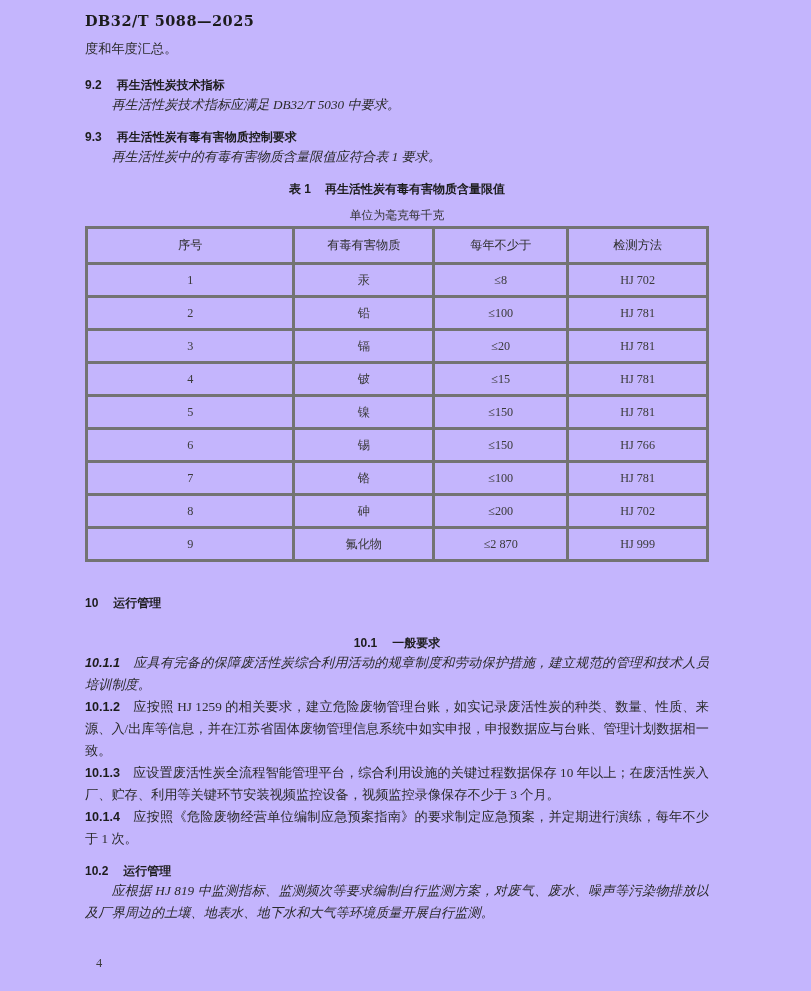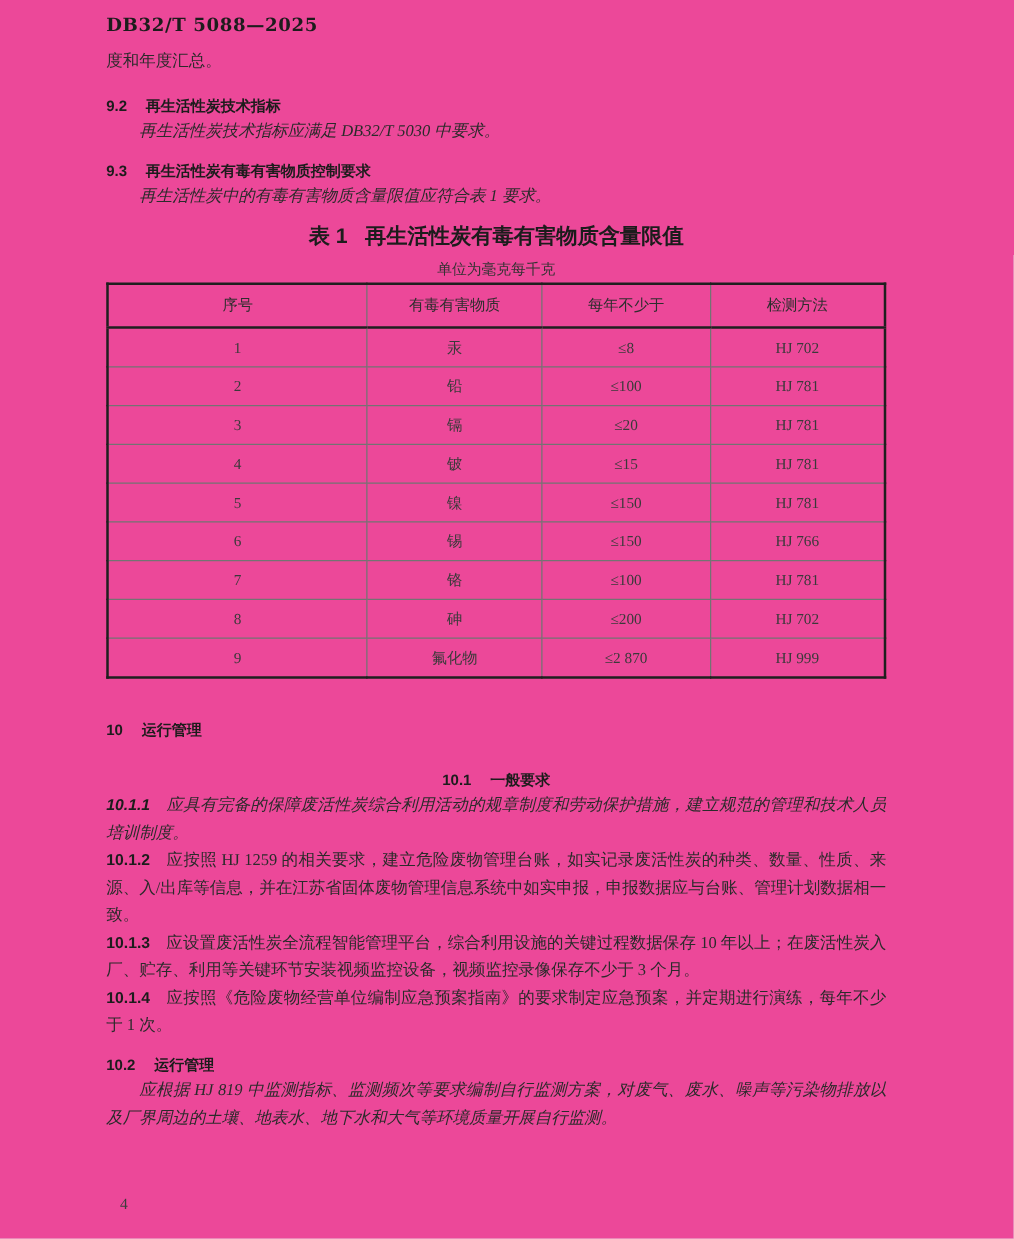--- a/index.html
+++ b/index.html
@@ -1,21 +1,21 @@
 <!DOCTYPE html>
 <html><head>
 <meta charset="utf-8">
 <style>
   html, body { margin: 0; padding: 0; background: #e8e8e8; }
   .page {
     position: relative;
     width: 811px;
     height: 991px;
     margin: 0 auto;
-    background: #ec4899;
+    background: #c4b5fd;
     overflow: hidden;
     font-family: "Liberation Serif", "DejaVu Serif", serif;
     color: #262626;
   }
   .content {
     position: absolute;
     left: 85px;
     top: 0;
     width: 624px;
   }
@@ -56,41 +56,41 @@
   .h-9-3  { margin-top: 12px; }
   .h-10   { margin-top: 32px; }
   .h-10-1 { margin-top: 22px; text-align: center; }
   .h-10-2 { margin-top: 12px; }
   .p-after-h { margin-top: 12px; font-style: italic; }
   .table-caption {
     margin-top: 12px;
     text-align: center;
     font-family: "Liberation Sans", "DejaVu Sans", sans-serif;
     font-weight: bold;
-    font-size: 17px;
+    font-size: 12px;
     line-height: 18px;
     color: #1c1c1c;
   }
   .table-caption .cap-label { margin-right: 14px; }
   .unit-note {
     margin-top: 10px;
     text-align: center;
     font-size: 11.8px;
     line-height: 15px;
     color: #333333;
   }
   table.t1 {
     margin-top: 3px;
     width: 100%;
     border-collapse: collapse;
     table-layout: fixed;
     border: 2px solid #1f1f1f;
   }
   table.t1 th, table.t1 td {
-    border: 1px solid #737373;
+    border: 3px solid #737373;
     font-weight: normal;
     text-align: center;
     vertical-align: middle;
     font-size: 12.2px;
     color: #3a3a3a;
     padding: 3px;
   }
   table.t1 thead th {
     height: 27px;
     border-bottom: 2px solid #1f1f1f;

